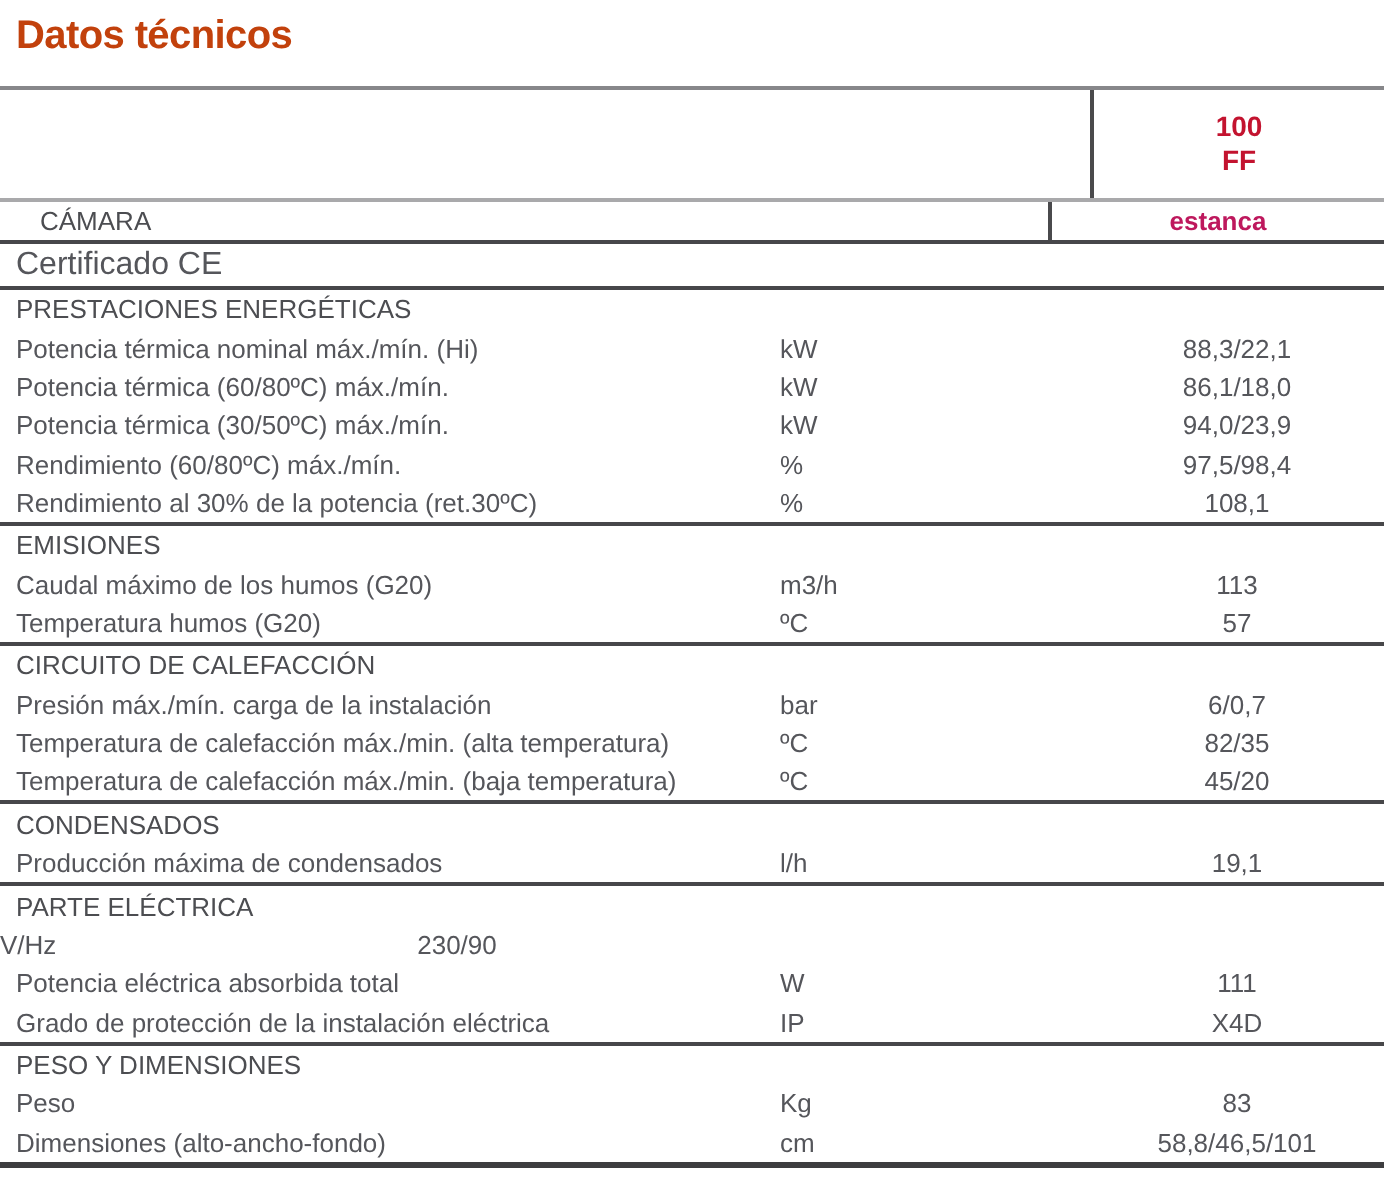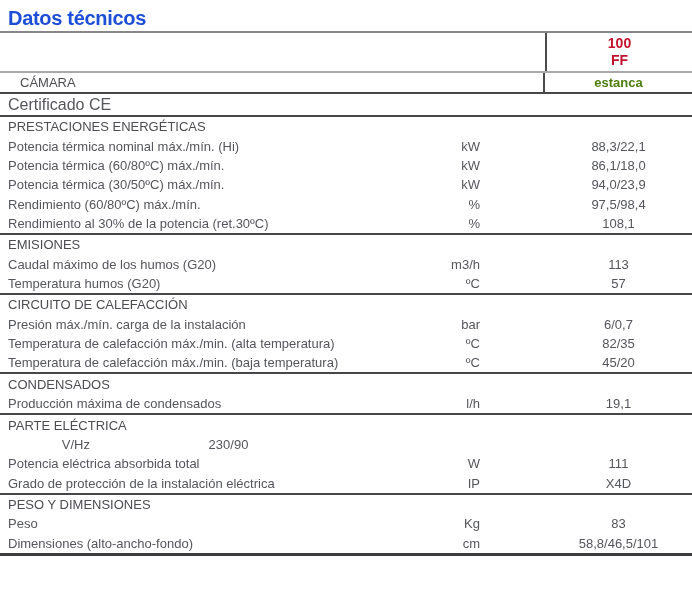--- a/index.html
+++ b/index.html
@@ -5,56 +5,56 @@
   * { box-sizing: border-box; margin: 0; padding: 0; }
   html, body { background: #ffffff; }
   body {
     width: 692px; height: 590px;
     font-family: "Liberation Sans", sans-serif;
     -webkit-font-smoothing: antialiased;
   }
   .page { position: relative; width: 692px; height: 590px; background: #fff; overflow: hidden; }
 
   .title {
-    height: 31px; padding: 7px 0 0 8px;
+    height: 43px; padding: 7px 0 0 8px;
     font-size: 20px; font-weight: bold; letter-spacing: -0.3px;
-    color: #1d4ed8;
+    color: #c2410c;
   }
   .title-rule { height: 2px; background: #87878a; }
 
   
-  .thead-model { display: flex; height: 40px; border-bottom: 2px solid #a9a9ab; }
+  .thead-model { display: flex; height: 56px; border-bottom: 2px solid #a9a9ab; }
   .thead-model .spacer { flex: 1; }
   .model-cell {
     width: 147px; border-left: 2px solid #4a4a4c;
     display: flex; flex-direction: column; justify-content: center; align-items: center;
     color: #c3132f; font-weight: bold; font-size: 14px; line-height: 1.18;
   }
   .thead-camara { display: flex; height: 21px; border-bottom: 2px solid #47474a; align-items: stretch; }
   .camara-label { flex: 1; padding-left: 20px; font-size: 13px; color: #4c4d51; display: flex; align-items: center; }
   .estanca-cell {
-    width: 149px; border-left: 2px solid #4a4a4c;
+    width: 168px; border-left: 2px solid #4a4a4c;
     display: flex; align-items: center; justify-content: center;
-    font-size: 13px; font-weight: bold; color: #4d7c0f;
+    font-size: 13px; font-weight: bold; color: #be185d;
   }
   .cert-row {
     display: flex; align-items: center; height: 23px;
     border-bottom: 2px solid #47474a; font-size: 16px; color: #55565b;
   }
   .cert-row .lbl { flex: 1; padding-left: 8px; }
   .cert-row .val { width: 147px; }
 
   
   .sect { border-bottom: 2px solid #47474a; }
   .sect.last { border-bottom: 3px solid #3d3d40; }
   .row { display: flex; align-items: center; height: 19.3px; font-size: 13px; color: #55565b; }
   .sect-title-row { height: 19.5px; }
   .sect-title { padding-left: 8px; color: #4c4d51; }
   .lbl { flex: 1; padding-left: 8px; white-space: nowrap; overflow: hidden; }
-  .unit { width: 90px; text-align: right; }
+  .unit { width: 90px; text-align: left; }
   .gap { width: 65px; }
   .val { width: 147px; text-align: center; }
 </style>
 </head>
 <body>
 
 <div class="page">
 
   <div class="title">Datos técnicos</div>
   <div class="title-rule"></div>

